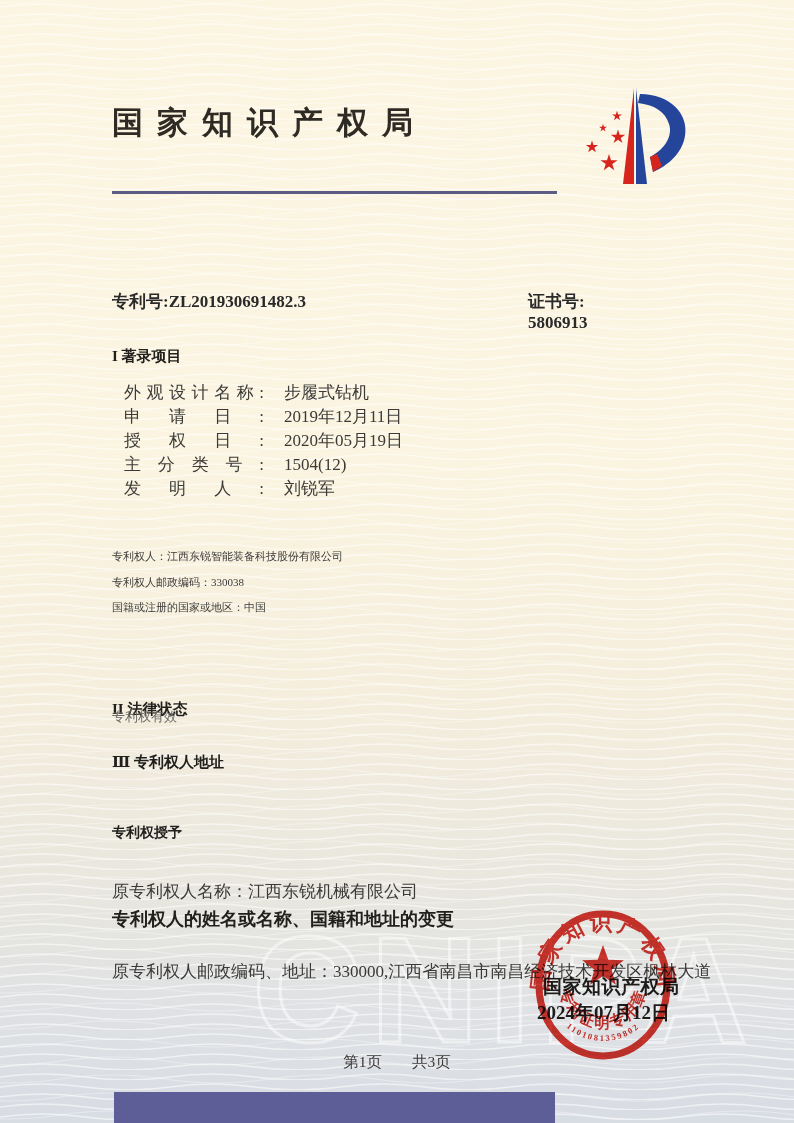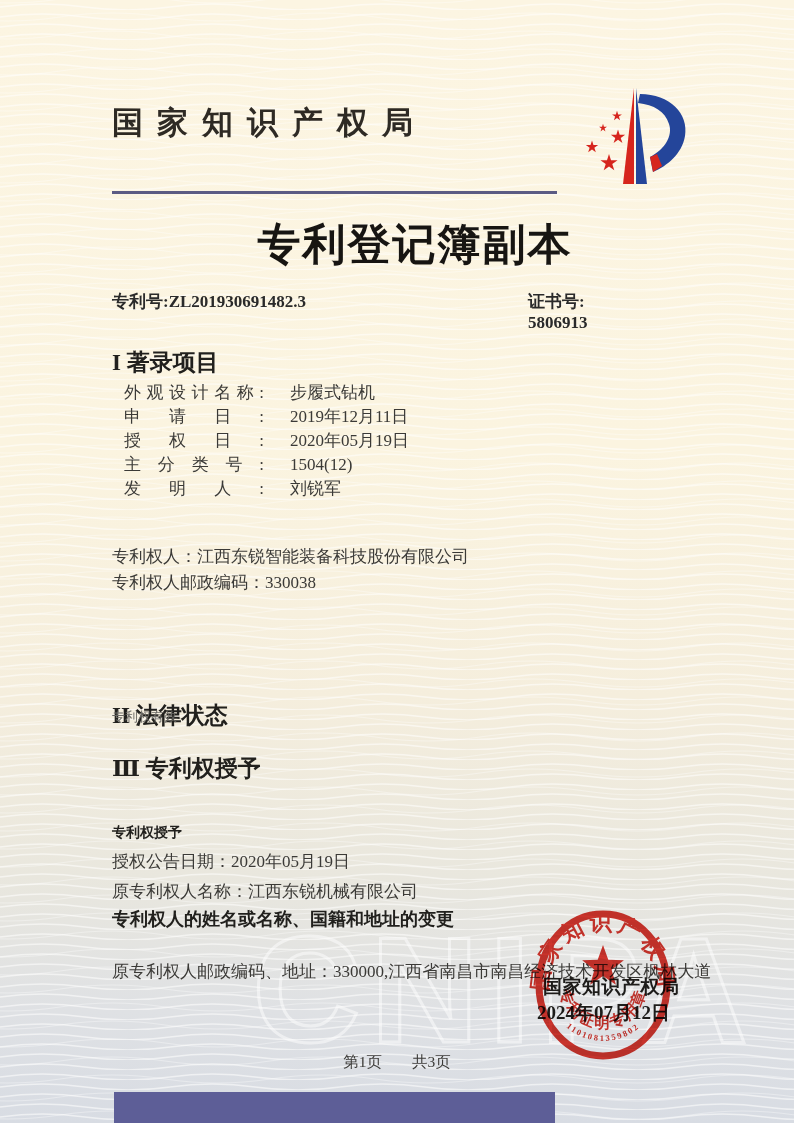--- a/index.html
+++ b/index.html
@@ -14,29 +14,29 @@
   .en-title{position:absolute;left:112px;top:160px;font-size:14px;font-weight:bold;color:#33312e;letter-spacing:0.6px;word-spacing:7px;white-space:nowrap;}
   .hrule{position:absolute;left:112px;top:191px;width:445px;height:3px;background:#5b5b83;}
   .logo-svg{position:absolute;left:572px;top:84px;}
 
   .doc-title{position:absolute;left:115px;top:216px;width:600px;text-align:center;font-size:43px;font-weight:bold;letter-spacing:2px;color:#171512;white-space:nowrap;}
 
   .nums{position:absolute;left:0;top:290px;width:628px;height:24px;font-size:17px;font-weight:bold;color:#2a2a2a;}
   .patent-no{position:absolute;left:112px;top:0;}
   .cert-no{position:absolute;left:528px;top:0;}
 
-  .sec-head{position:absolute;left:112px;font-size:23px;font-weight:bold;color:#21201d;white-space:nowrap;}
+  .sec-head{position:absolute;left:112px;font-size:15px;font-weight:bold;color:#21201d;white-space:nowrap;}
   .body-line{position:absolute;left:112px;font-size:17px;color:#3b3a37;white-space:nowrap;}
 
   .fields{position:absolute;left:124px;top:382px;font-size:17px;color:#3b3a37;}
   .frow{display:flex;height:24px;line-height:21px;}
   .spread{width:140px;display:inline-flex;justify-content:space-between;}
-  .fval{margin-left:26px;white-space:nowrap;}
+  .fval{margin-left:20px;white-space:nowrap;}
 
-  .owner{position:absolute;left:112px;top:544px;font-size:17px;color:#3b3a37;line-height:25.5px;white-space:nowrap;}
+  .owner{position:absolute;left:112px;top:544px;font-size:11px;color:#3b3a37;line-height:25.5px;white-space:nowrap;}
 
   .status-line{position:absolute;left:112px;top:708px;font-size:13px;color:#6b6a66;white-space:nowrap;}
 
   .grant-line{top:850px;}
   .chg1{top:880px;text-align:right;}
   .chg2{top:960px;}
 
   .seal-cap1{position:absolute;left:543px;top:974px;font-size:19px;font-weight:bold;color:#1d1c1a;white-space:nowrap;letter-spacing:0.5px;}
   .seal-cap2{position:absolute;left:537px;top:1000px;font-size:19px;font-weight:bold;color:#1d1c1a;white-space:nowrap;}
 
@@ -88,21 +88,20 @@
       <use href="#ustar" transform="translate(37,79) scale(9)"></use>
     </g>
     <g>
       <polygon points="62,4 51,100 62,100" fill="#d6251d"></polygon>
       <polygon points="64,4 64,100 75,100" fill="#24459a"></polygon>
       <path d="M 68 10 C 98 10 117 30 113 52 C 110 70 95 82 81 88 L 78 73 C 93 65 101 52 97 40 C 93 27 82 21 66 19 Z" fill="#24459a"></path>
       <polygon points="78,73 81,88 90,82 85,70" fill="#d6251d"></polygon>
     </g>
   </svg>
 
-  <div class="doc-title">专利登记簿副本</div>
 
   <div class="nums">
     <span class="patent-no"><span>专利号:</span><span>ZL201930691482.3</span></span>
     <span class="cert-no"><span>证书号:</span> <span>5806913</span></span>
   </div>
 
   <div class="sec-head" style="top:347px;">I 著录项目</div>
 
   <div class="fields">
     <div class="frow">
@@ -152,29 +151,29 @@
           <span>人</span>
           <span>:</span>
         </span>
       <span class="fval">刘锐军</span>
     </div>
   </div>
 
   <div class="owner">
     <div>专利权人：江西东锐智能装备科技股份有限公司</div>
     <div>专利权人邮政编码：330038</div>
+    <div>国籍或注册的国家或地区：中国</div>
   </div>
 
   <div class="sec-head" style="top:700px;">II 法律状态</div>
   <div class="status-line">专利权有效</div>
 
-  <div class="sec-head" style="top:753px;">Ⅲ 专利权授予</div>
+  <div class="sec-head" style="top:753px;">Ⅲ 专利权人地址</div>
 
   <div class="sec-head" style="top:824px;font-size:14px;">专利权授予</div>
-  <div class="body-line grant-line">授权公告日期：2020年05月19日</div>
 
   <div class="sec-head" style="top:907px;font-size:18px;">专利权人的姓名或名称、国籍和地址的变更</div>
   <div class="body-line chg1">原专利权人名称：江西东锐机械有限公司</div>
   <div class="body-line chg2">原专利权人邮政编码、地址：330000,江西省南昌市南昌经济技术开发区枫林大道</div>
 
   <div class="seal-cap1">国家知识产权局</div>
   <div class="seal-cap2">2024年07月12日</div>
 
   <svg class="seal-svg" width="170" height="180" viewBox="0 0 170 180" xmlns="http://www.w3.org/2000/svg">
     <defs>

